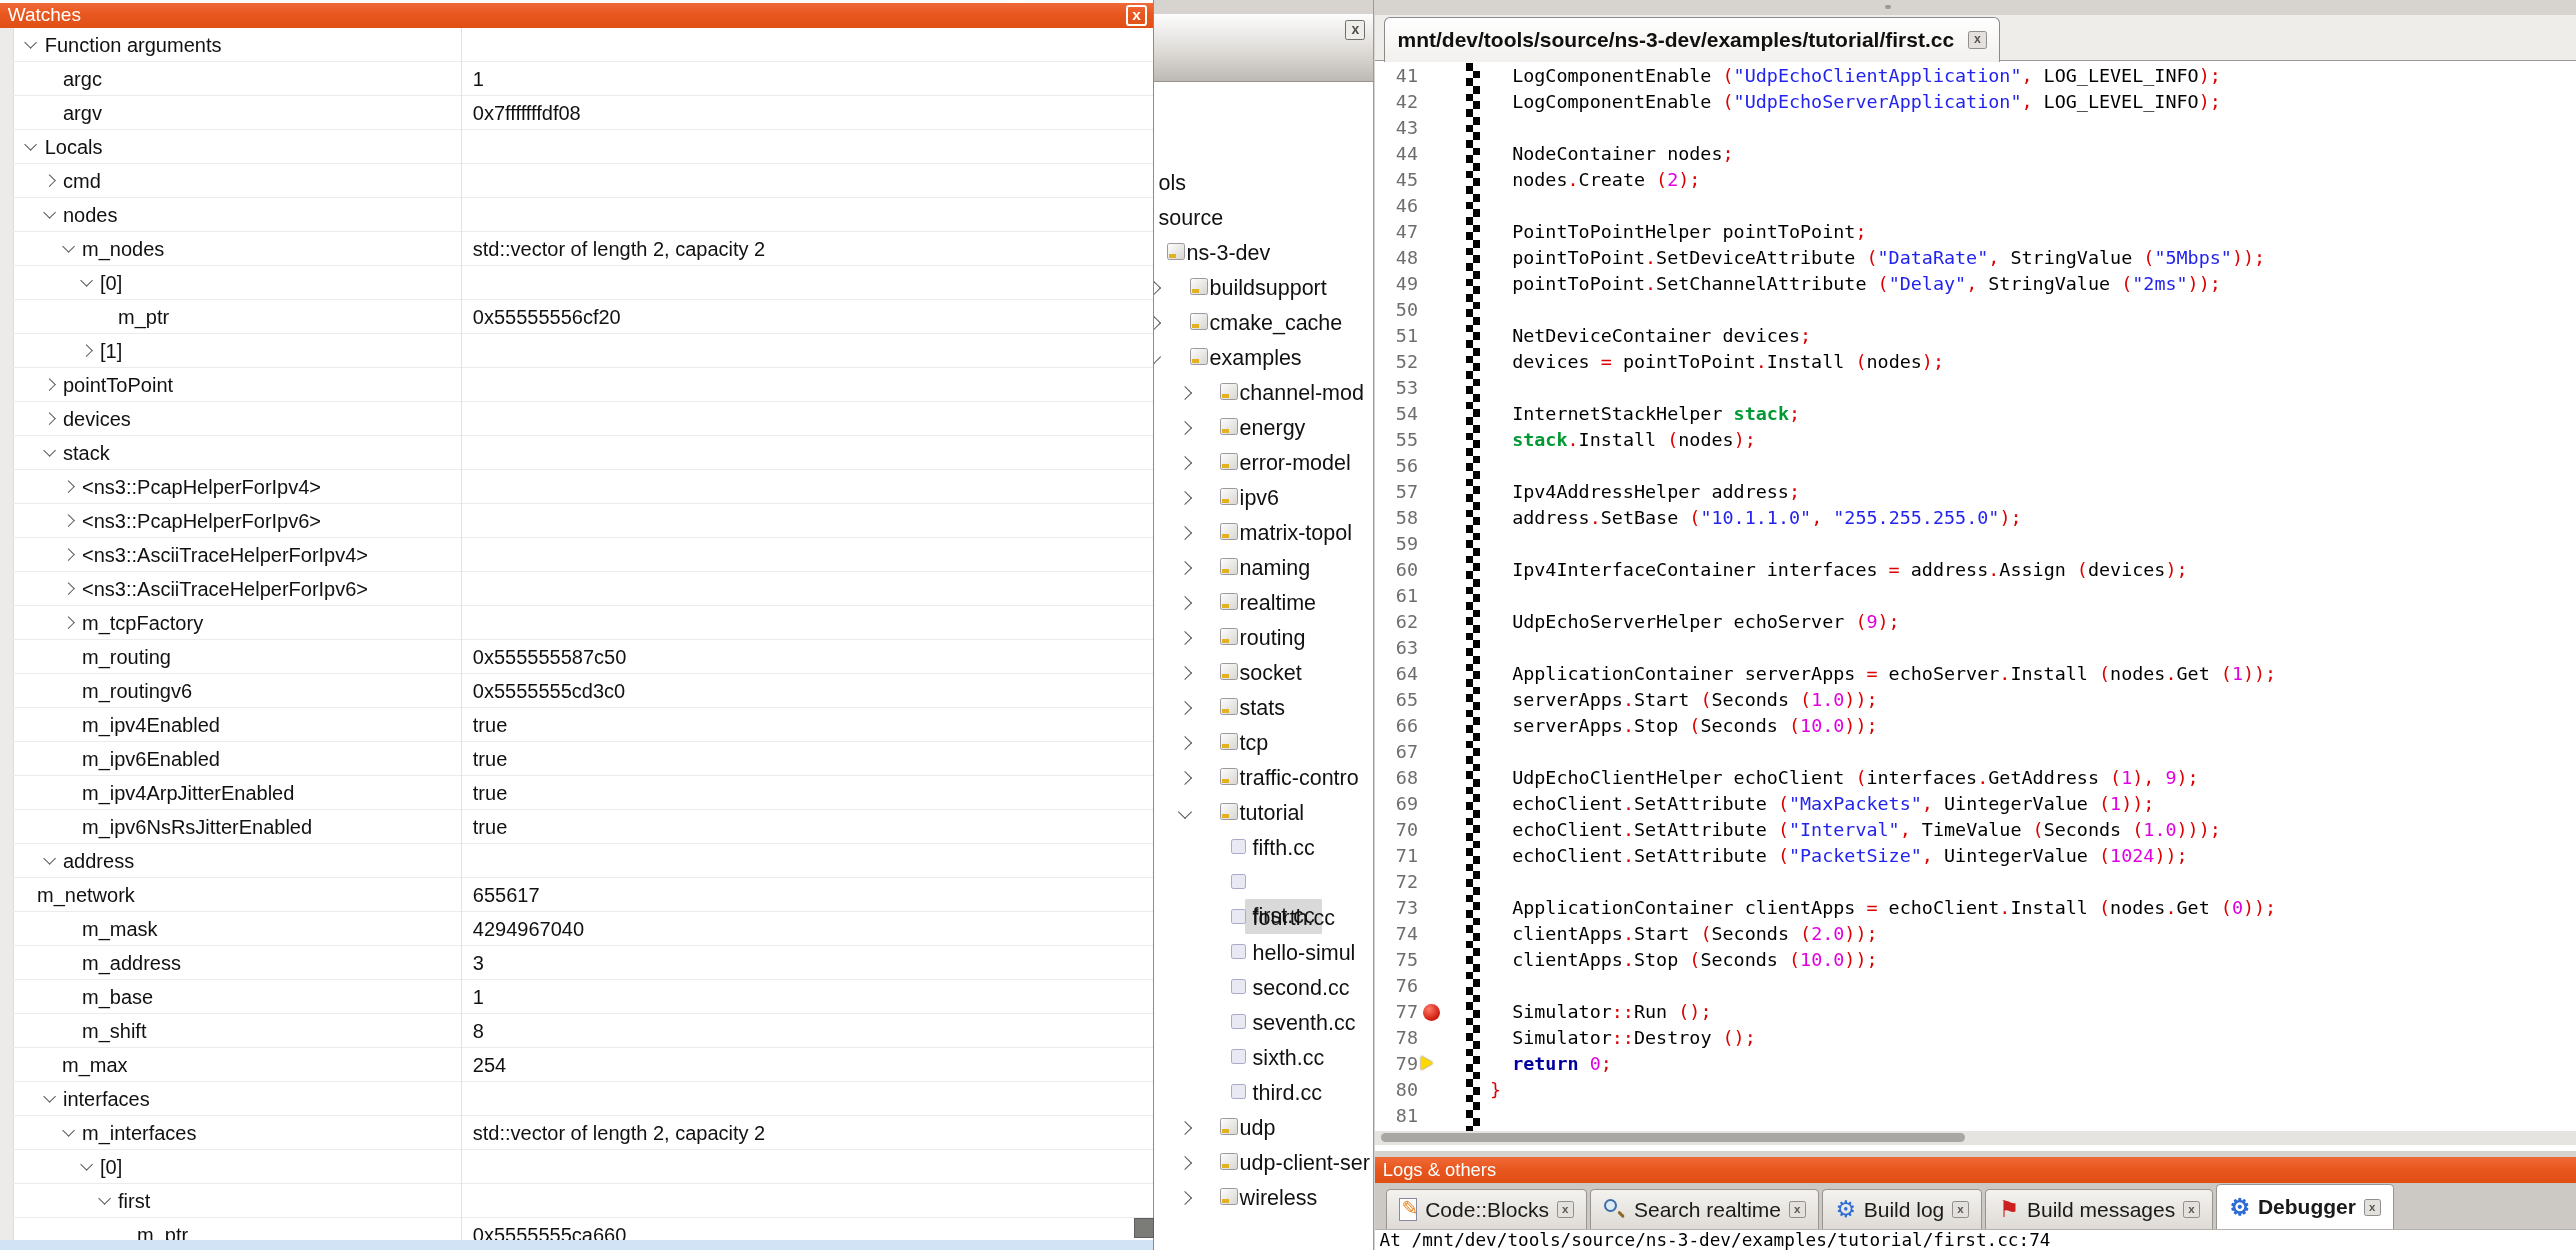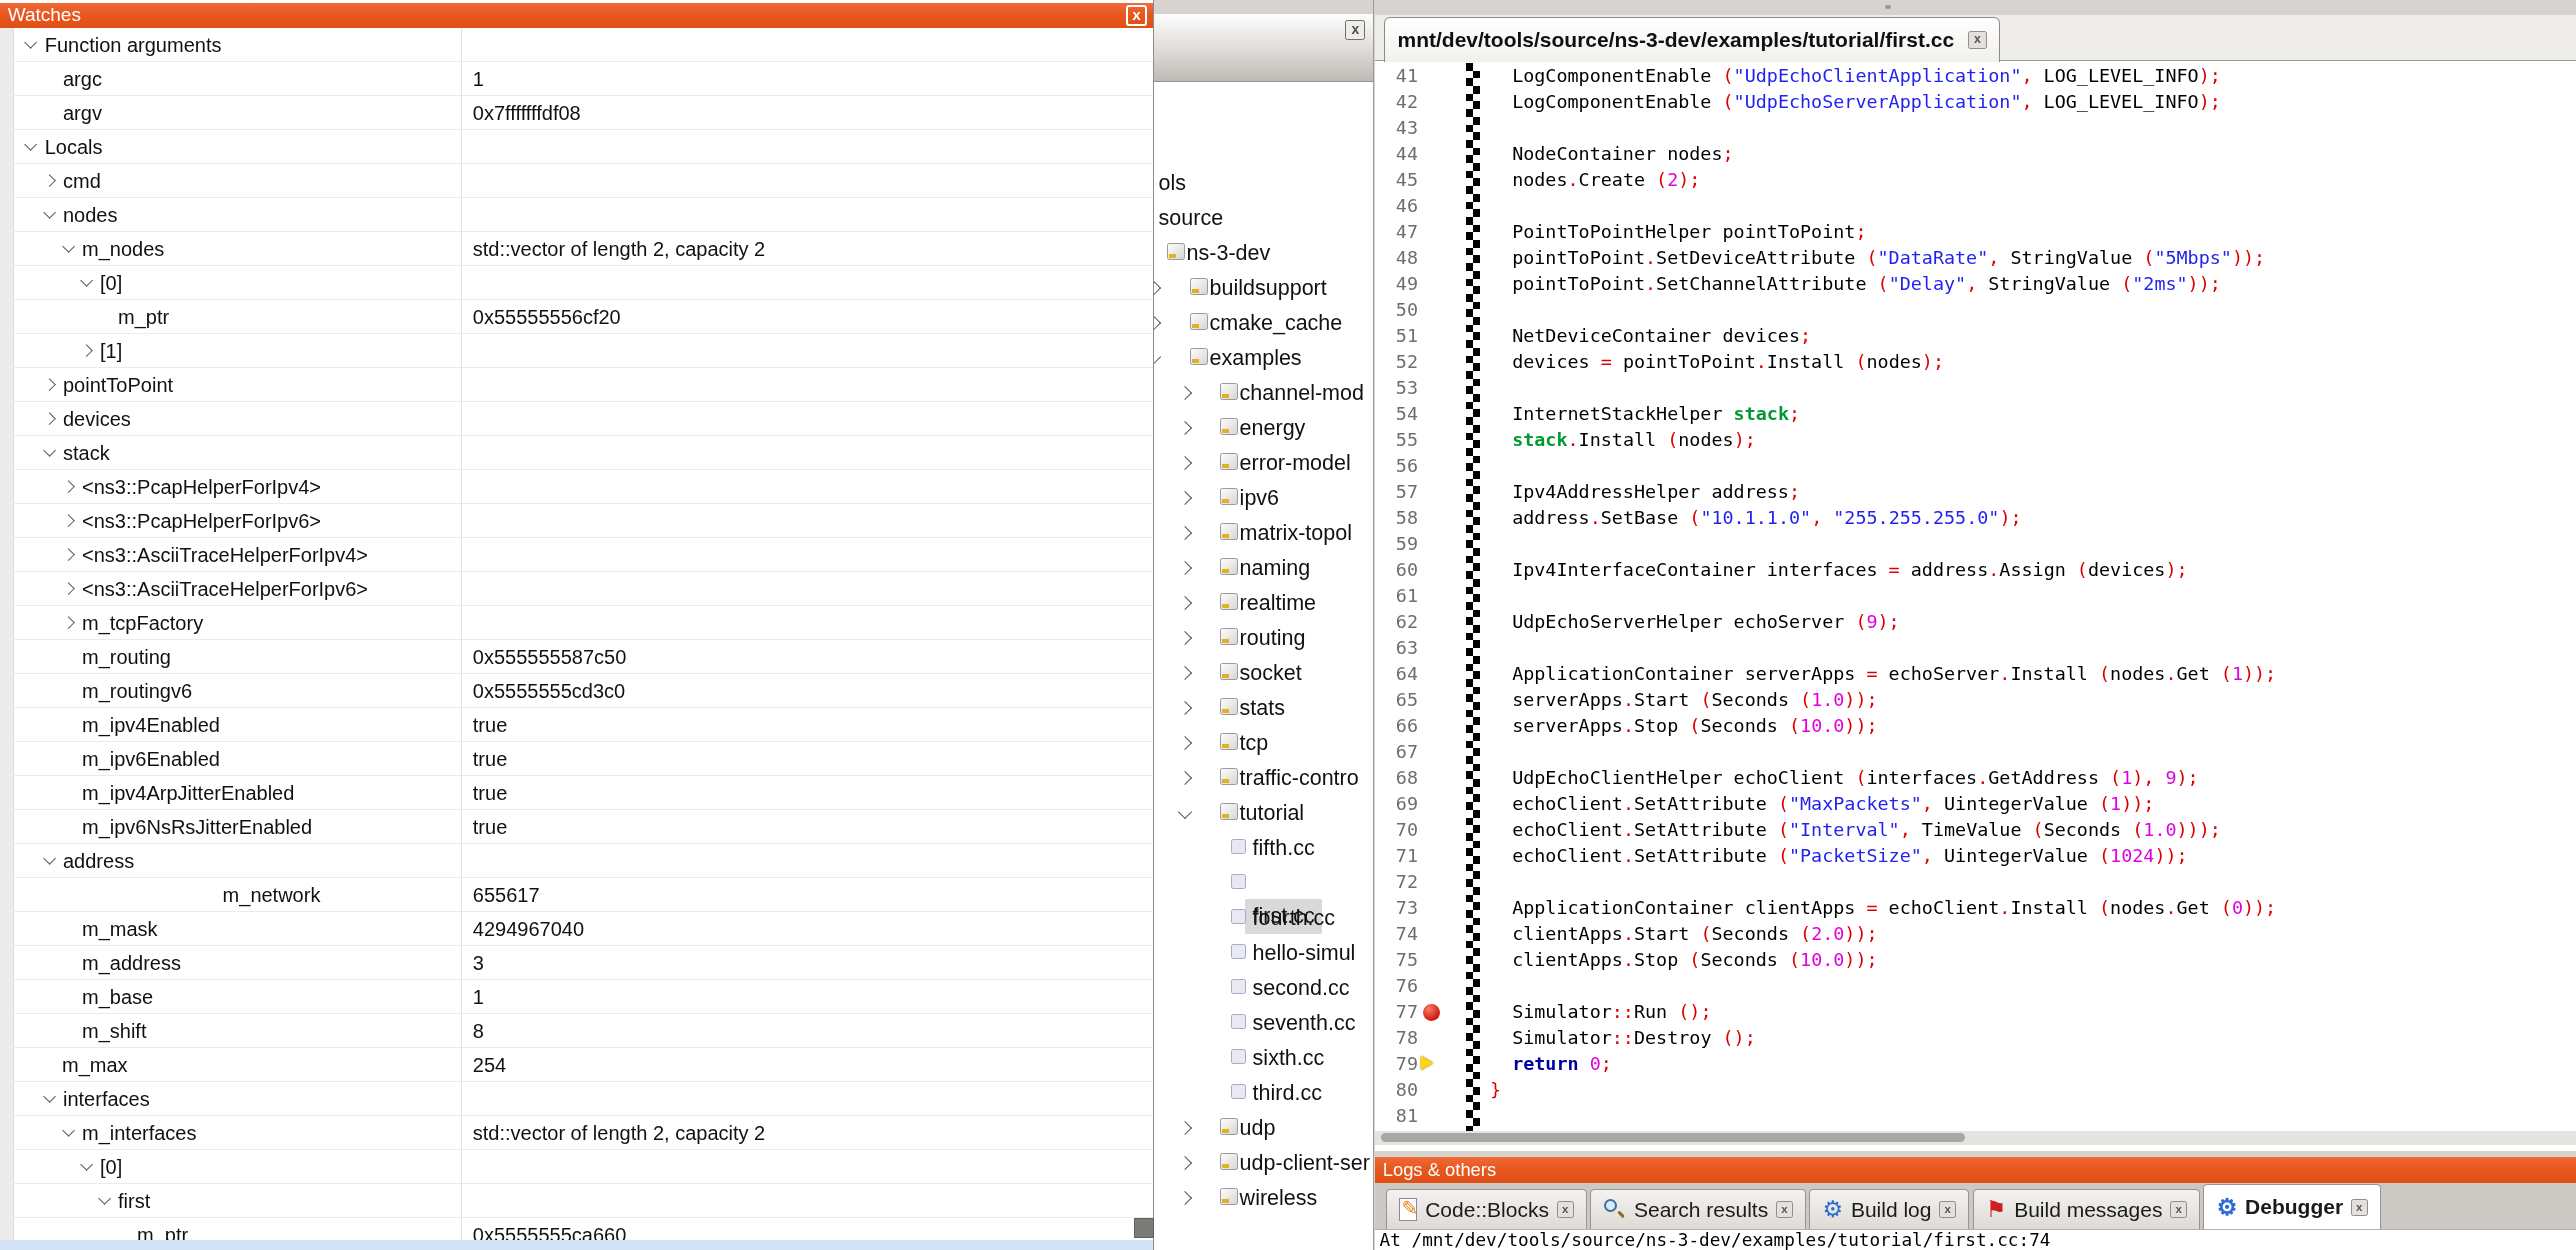--- a/index.html
+++ b/index.html
@@ -372,21 +372,21 @@
             <span class="pencil">✎</span>
           </span>
           <span>Code::Blocks</span>
           <span class="ltab-close">x</span>
         </div>
         <div class="ltab">
           <span class="ic ic-mag">
             <span class="lens"></span>
             <span class="handle"></span>
           </span>
-          <span>Search results</span>
+          <span>Search realtime</span>
           <span class="ltab-close">x</span>
         </div>
         <div class="ltab">
           <span class="ic ic-gear">⚙</span>
           <span>Build log</span>
           <span class="ltab-close">x</span>
         </div>
         <div class="ltab">
           <span class="ic ic-flag">⚑</span>
           <span>Build messages</span>
@@ -609,21 +609,21 @@
         <div class="wrow">
           <div class="wname" style="padding-left: 26px;">
             <span class="chevslot">
               <span class="chev open"></span>
             </span>
             <span>address</span>
           </div>
           <div class="wval"></div>
         </div>
         <div class="wrow">
-          <div class="wname" style="padding-left: 45px; justify-content: center;">
+          <div class="wname" style="">
             <span class="chevslot"></span>
             <span>m_network</span>
           </div>
           <div class="wval">655617</div>
         </div>
         <div class="wrow">
           <div class="wname" style="padding-left: 45px;">
             <span class="chevslot"></span>
             <span>m_mask</span>
           </div>

